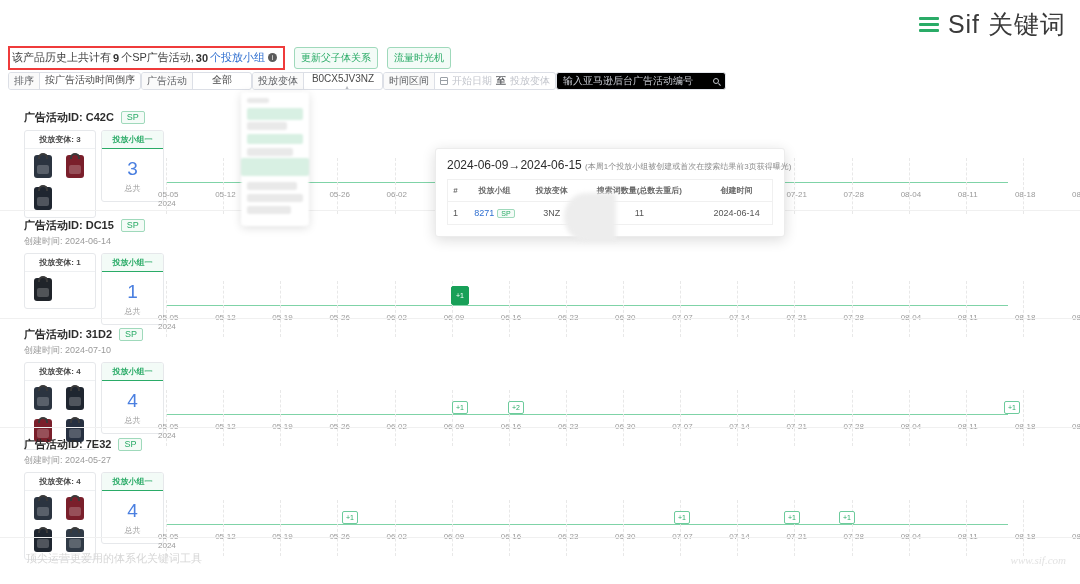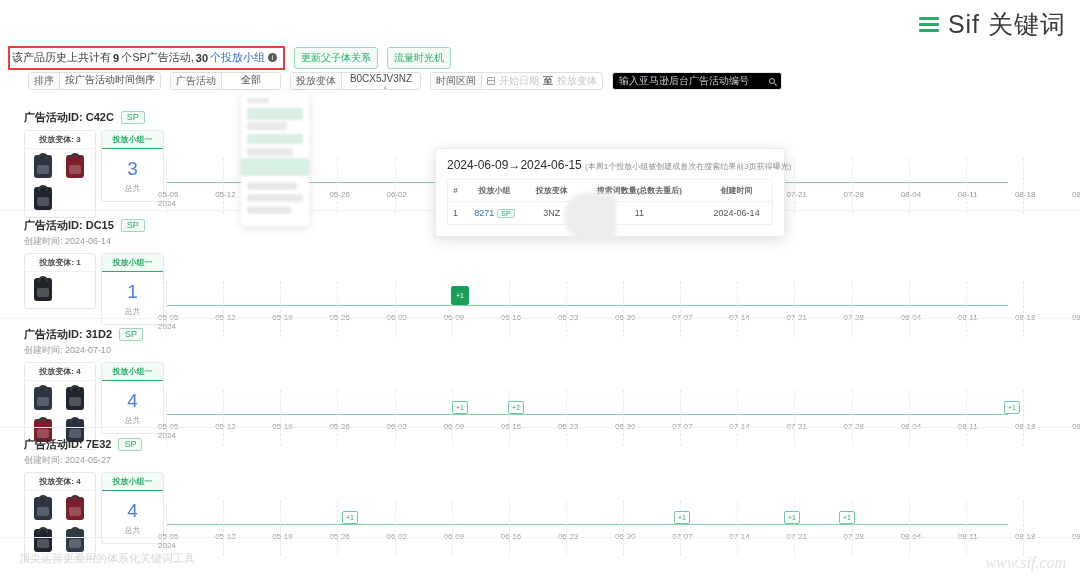--- a/index.html
+++ b/index.html
@@ -41,21 +41,21 @@
   }
   .hdr-btn{
     margin-left:9px; font-size:10px; color:#2aab67;
     border:1px solid #9fd9bb; border-radius:3px;
     background:#f3fbf7; padding:3px 6px; white-space:nowrap; cursor:pointer;
   }
 
   
   .filter-bar{
     position:absolute; left:8px; top:72px;
-    display:flex; align-items:center; gap:9px; font-size:10px; color:#555;margin-left:20px;
+    display:flex; align-items:center; font-size:10px; color:#555;
   }
   .fgroup{ display:flex; align-items:stretch; border:1px solid #dcdfe6; border-radius:3px; height:18px; overflow:hidden; background:#fff;}
   .flabel{ background:#fafafa; padding:0 5px; display:flex; align-items:center; color:#606266; border-right:1px solid #dcdfe6; white-space:nowrap;}
   .fval{ padding:0 5px; display:flex; align-items:center; color:#4a4a4a; min-width:34px; white-space:nowrap; cursor:pointer;flex-direction:column;}
   .fval.wide{ min-width:88px; }
   .caret{ margin-left:8px; color:#b6b9bf; font-size:8px; }
   .caret.up{ transform:rotate(180deg); display:inline-block; }
   .fdate{ display:flex; align-items:center; gap:4px; padding:0 5px; color:#c2c5cc; }
   .cal-ico{ width:8px;height:8px;border:1px solid #9aa0a6; border-radius:1px; position:relative; }
   .cal-ico:before{content:"";position:absolute;left:0;right:0;top:1.5px;height:1px;background:#9aa0a6;}
@@ -164,22 +164,22 @@
     font-size:7px; color:#2aab67; border:1px solid #9fd9bb; border-radius:2px;
     padding:0 3px; margin-left:3px; background:#f4fbf7;
   }
   .tt-blob{
     position:absolute; left:128px; top:44px; width:52px; height:48px;
     background:#ededed; border-radius:50% 0 0 50%/60% 0 0 60%;
     filter:blur(2px);
   }
 
   
-  .footer-left{ position:absolute; left:19px; bottom:18px; font-size:11px; color:#d6d6d6; }
-  .footer-right{ position:absolute; right:14px; bottom:12px; font-size:16px; color:#e2e2e2; font-style:italic; font-family:"Liberation Serif", serif; }
+  .footer-left{ position:absolute; left:26px; bottom:18px; font-size:11px; color:#d6d6d6; }
+  .footer-right{ position:absolute; right:14px; bottom:18px; font-size:11px; color:#e2e2e2; font-style:italic; font-family:"Liberation Serif", serif; }
 </style>
 </head>
 <body>
 
 <div id="app">
 
   <div class="logo-wrap">
     <span class="logo-bars">
         <i></i>
         <i></i>

